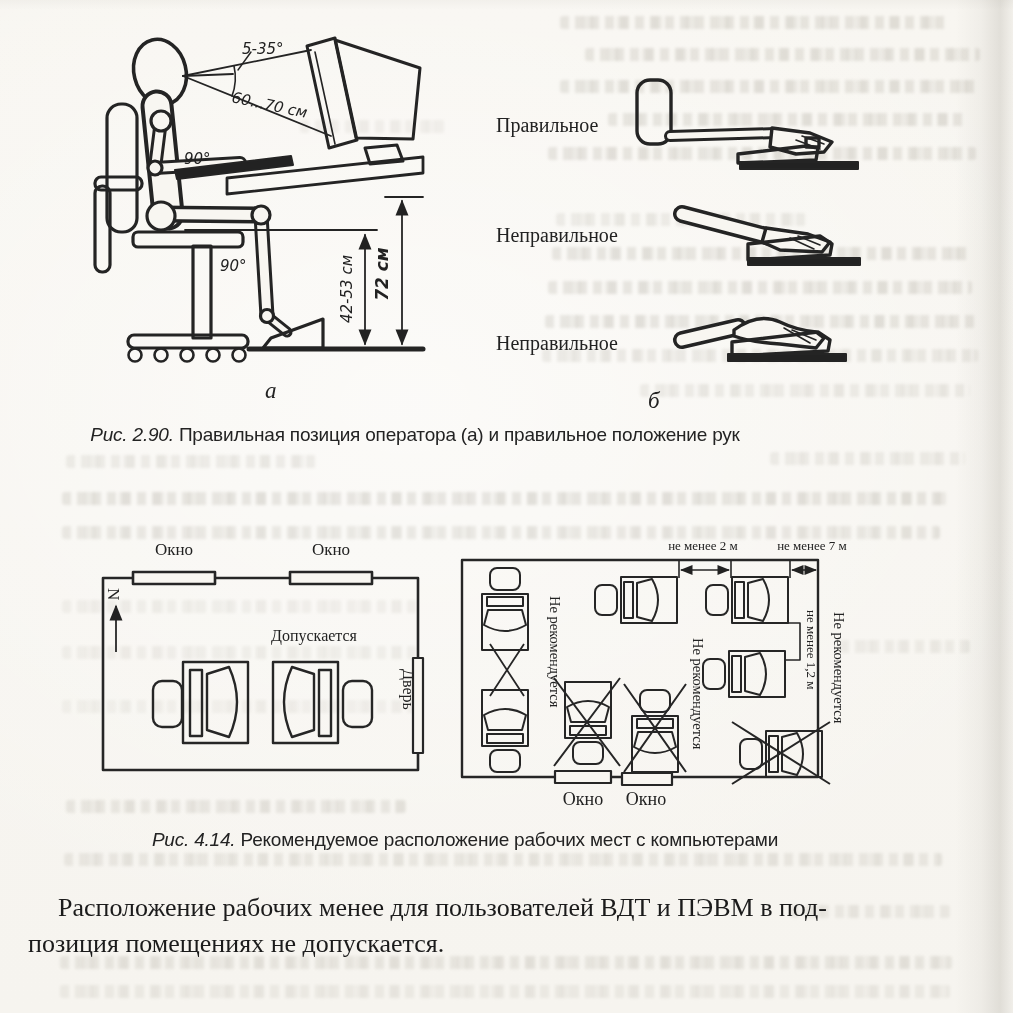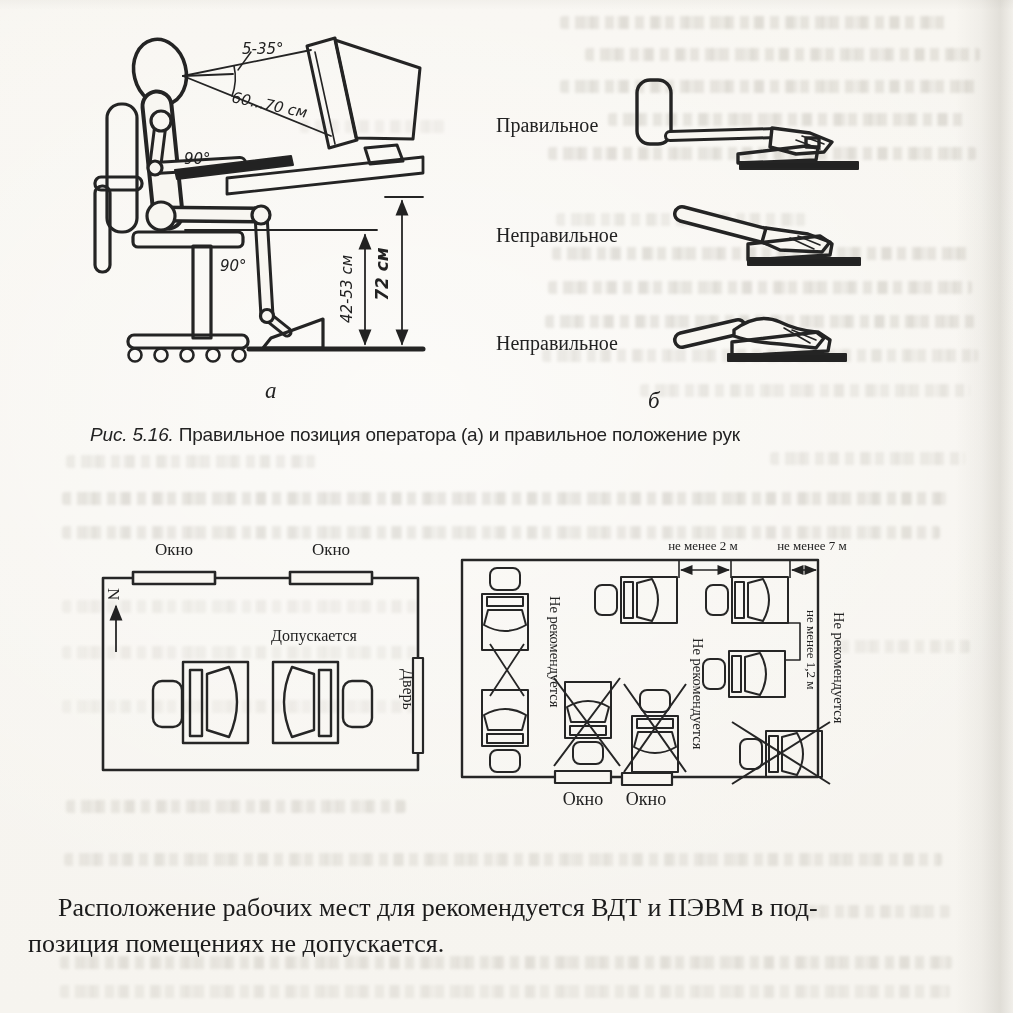--- a/index.html
+++ b/index.html
@@ -182,21 +182,21 @@
         <rect x="248" y="324" width="118" height="7" fill="#222" stroke-width="2"></rect>
       </g>
     </g>
     <text class="hand-lbl" x="16" y="102">Правильное</text>
     <text class="hand-lbl" x="16" y="212">Неправильное</text>
     <text class="hand-lbl" x="16" y="320">Неправильное</text>
     <text class="sub-label" x="168" y="378">б</text>
   </svg>
 
   <div class="caption" style="left:30px;top:421px;width:770px">
-    <div><span class="pre">Рис. 5.16.</span> <span>Правильное позиция оператора (а) и правильное положение рук</span></div>
+    <div><span class="pre">Рис. 2.90.</span> <span>Правильная позиция оператора (а) и правильное положение рук</span></div>
   </div>
 
   <svg style="left:95px;top:540px" width="335" height="235" viewBox="0 0 335 235">
     <defs>
       <marker id="arrL" viewBox="0 0 10 10" refX="9" refY="5" markerWidth="9" markerHeight="9" orient="auto-start-reverse">
           <path d="M0,1 L10,5 L0,9 z" fill="#222"></path>
         </marker>
     </defs>
     <g fill="none" stroke="#262626" stroke-width="2.6" stroke-linejoin="round">
       <rect x="8" y="38" width="315" height="192"></rect>
@@ -273,21 +273,24 @@
     <text class="lbl-small" x="253" y="18" text-anchor="middle">не менее 2 м</text>
     <text class="lbl-small" x="362" y="18" text-anchor="middle">не менее 7 м</text>
     <text class="lbl-small" x="357" y="78" transform="rotate(90 357 78)">не менее 1,2 м</text>
     <text class="lbl-vert" x="100" y="64" transform="rotate(90 100 64)">Не рекомендуется</text>
     <text class="lbl-vert" x="243" y="106" transform="rotate(90 243 106)">Не рекомендуется</text>
     <text class="lbl-vert" x="384" y="80" transform="rotate(90 384 80)">Не рекомендуется</text>
     <text class="lbl-serif" style="font-size:18px" x="133" y="273" text-anchor="middle">Окно</text>
     <text class="lbl-serif" style="font-size:18px" x="196" y="273" text-anchor="middle">Окно</text>
   </svg>
 
+  <div class="caption" style="left:40px;top:826px;width:850px">
+    <div><span class="pre">Рис. 4.14.</span> <span>Рекомендуемое расположение рабочих мест с компьютерами</span></div>
+  </div>
 
   <div class="bodytext" style="left:28px;top:890px;width:900px">
-    <div class="l1">Расположение рабочих мест для рекомендуется ВДТ и ПЭВМ в под-</div>
+    <div class="l1">Расположение рабочих менее для пользователей ВДТ и ПЭВМ в под-</div>
     <div>позиция помещениях не допускается.</div>
   </div>
 
   <div class="edge-shade"></div>
   <div class="top-shade"></div>
 </div>
 
 </body></html>

